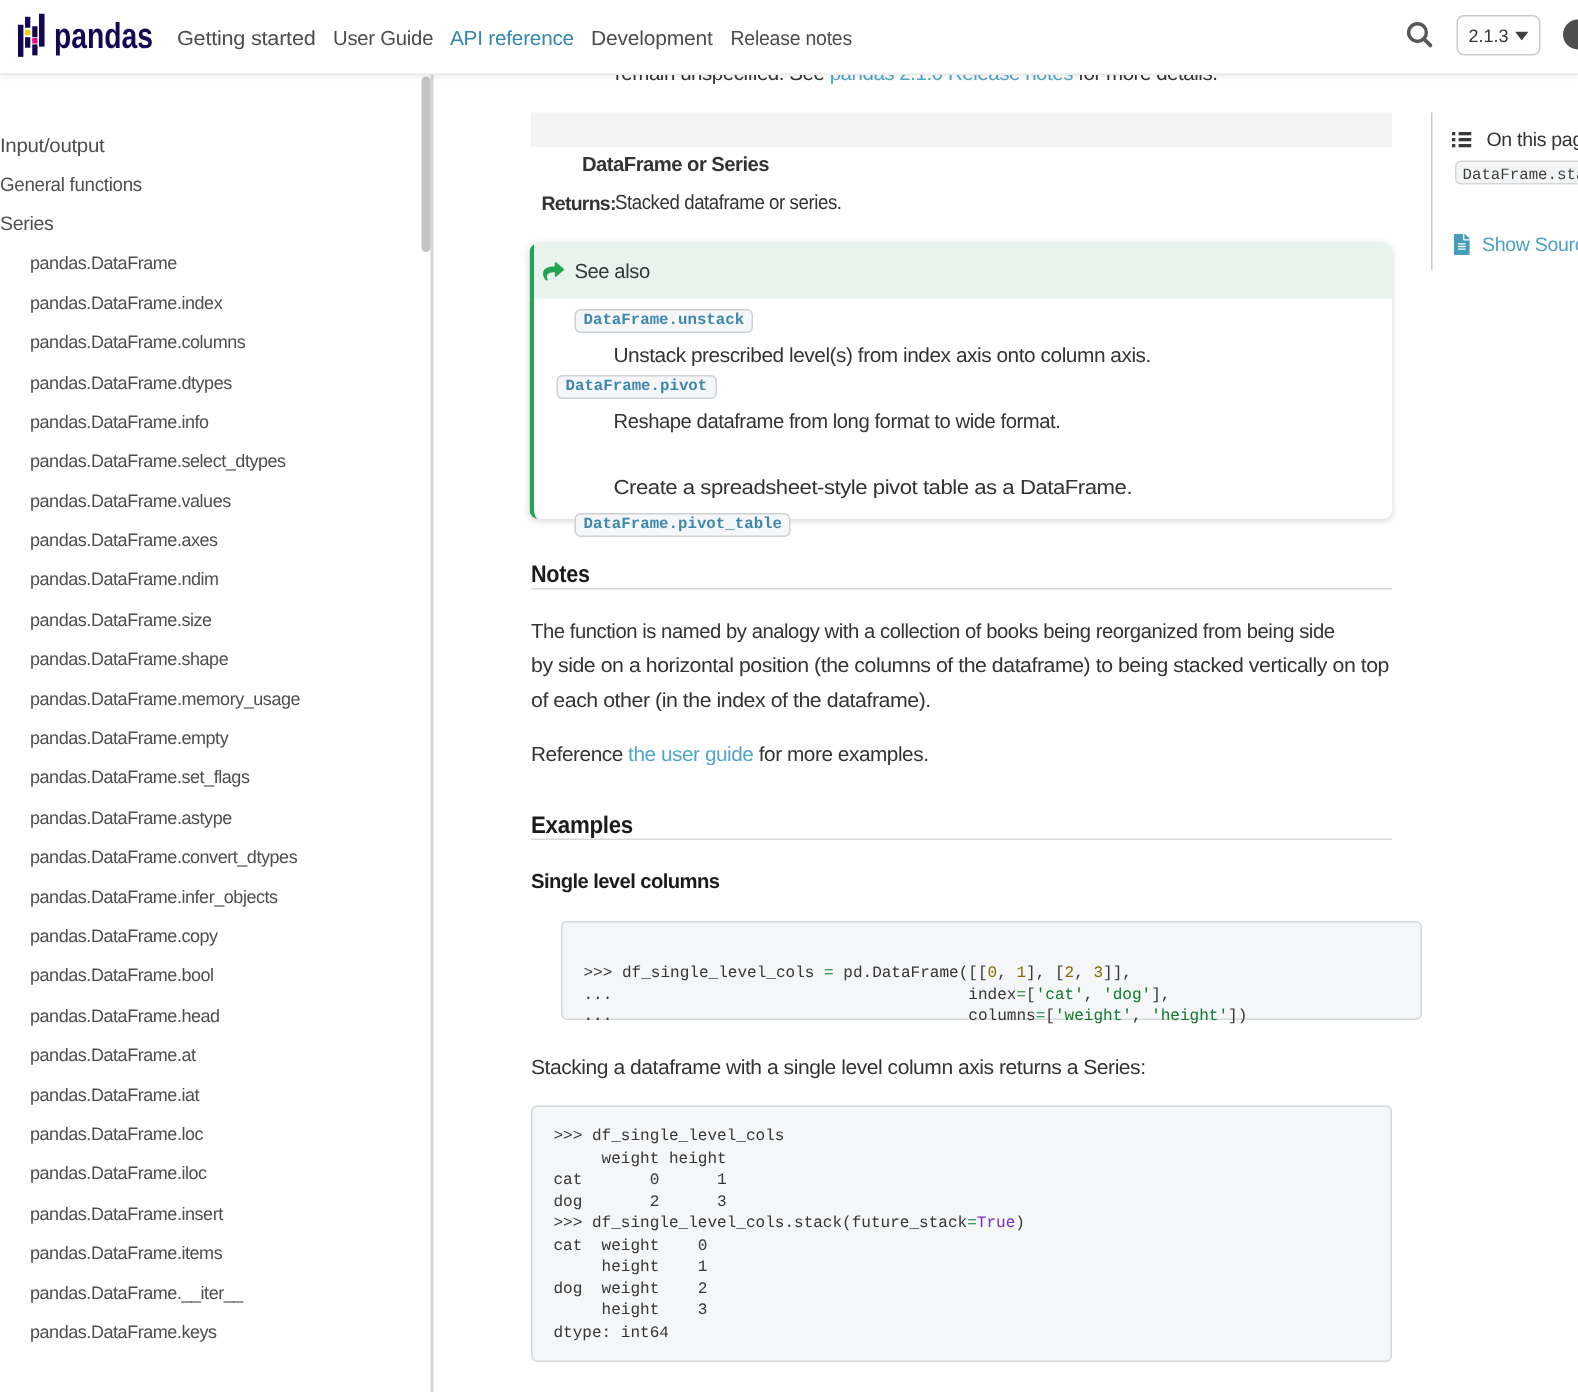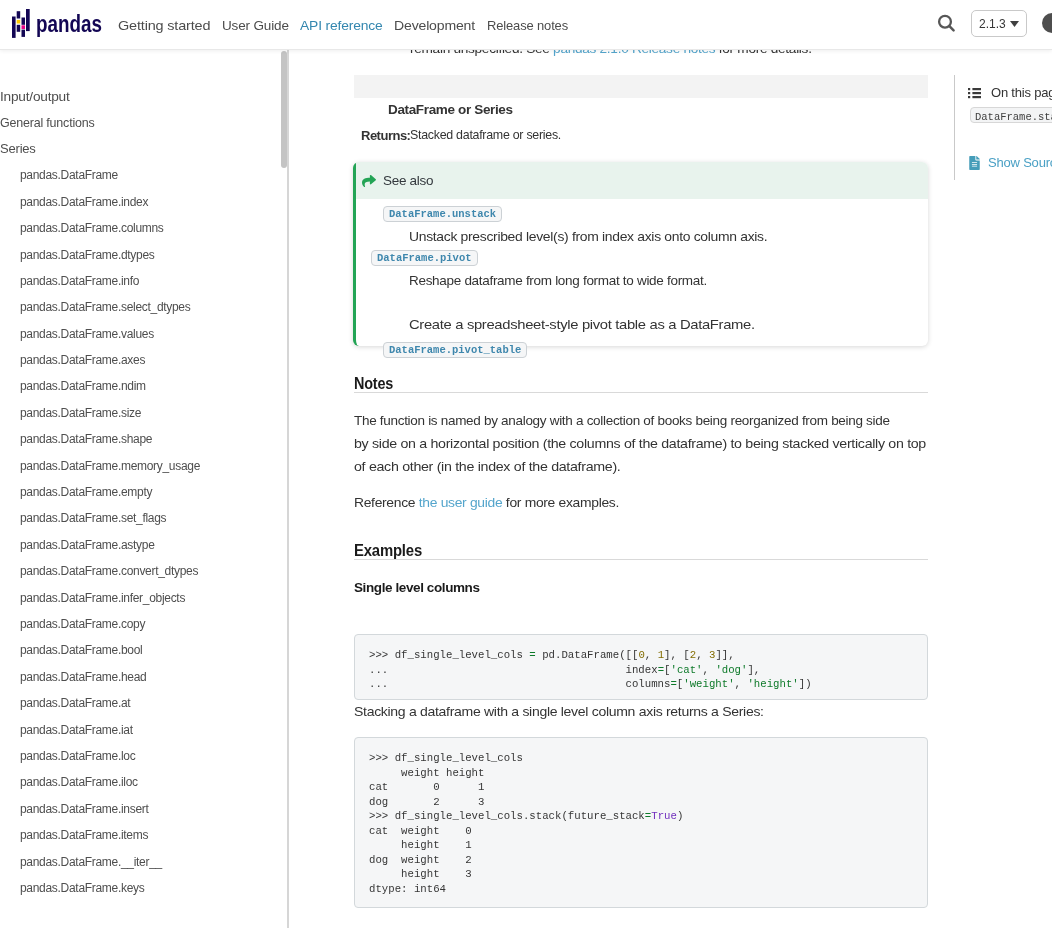--- a/index.html
+++ b/index.html
@@ -141,21 +141,21 @@
 <div class="rule" style="left:354px; top:392px; width:574px;"></div>
 <div class="t" style="left:354px; top:412.8px;">The function is named by analogy with a collection of books being reorganized from being side</div>
 <div class="t" style="left:354px; top:436px; transform-origin:0 50%; transform:scaleX(1.053);">by side on a horizontal position (the columns of the dataframe) to being stacked vertically on top</div>
 <div class="t" style="left:354px; top:459.2px; transform-origin:0 50%; transform:scaleX(1.055);">of each other (in the index of the dataframe).</div>
 <div class="t" style="left:354px; top:495px; transform-origin:0 50%; transform:scaleX(1.027);">Reference <span class="link">the user guide</span> for more examples.</div>
 
 <div class="h2" style="left:354px; top:541.5px; transform-origin:0 50%; transform:scaleX(0.93);">Examples</div>
 <div class="rule" style="left:354px; top:559px; width:574px;"></div>
 <div class="h2" style="left:354px; top:580px; font-size:13.5px; letter-spacing:-0.4px;">Single level columns</div>
 
-<pre class="code" style="left:354px; top:614px; width:574px; height:66px; padding:13px 0 0 14px;margin-top:20px;">&gt;&gt;&gt; df_single_level_cols <span class="s">=</span> pd.DataFrame([[<span class="nm">0</span>, <span class="nm">1</span>], [<span class="nm">2</span>, <span class="nm">3</span>]],
+<pre class="code" style="left:374px; top:614px; width:574px; height:66px; padding:27px 0 0 14px;">&gt;&gt;&gt; df_single_level_cols <span class="s">=</span> pd.DataFrame([[<span class="nm">0</span>, <span class="nm">1</span>], [<span class="nm">2</span>, <span class="nm">3</span>]],
 ...                                     index<span class="s">=</span>[<span class="s">'cat'</span>, <span class="s">'dog'</span>],
 ...                                     columns<span class="s">=</span>[<span class="s">'weight'</span>, <span class="s">'height'</span>])</pre>
 
 <div class="t" style="left:354px; top:703.5px; transform-origin:0 50%; transform:scaleX(1.04);">Stacking a dataframe with a single level column axis returns a Series:</div>
 
 <pre class="code" style="left:354px; top:737px; width:574px; height:171px; padding:13px 0 0 14px;">&gt;&gt;&gt; df_single_level_cols
      weight height
 cat       0      1
 dog       2      3
 &gt;&gt;&gt; df_single_level_cols.stack(future_stack<span class="s">=</span><span class="kc">True</span>)

